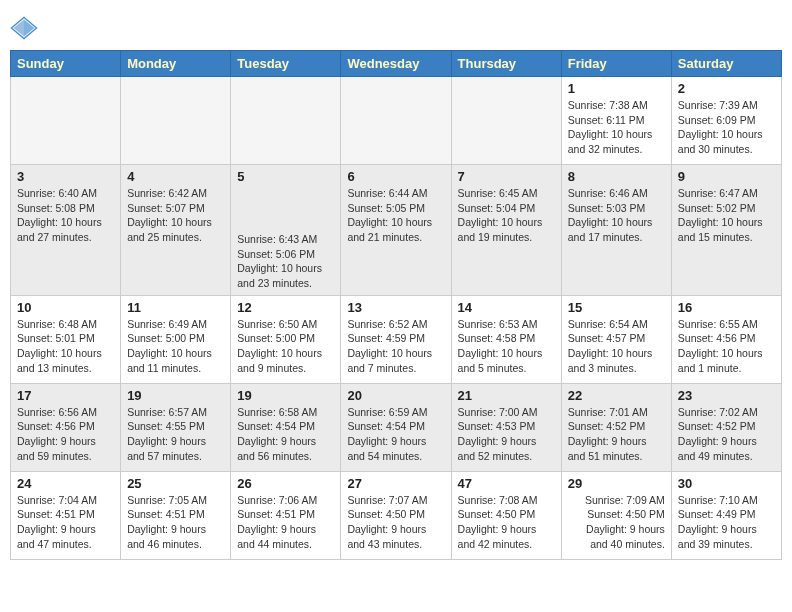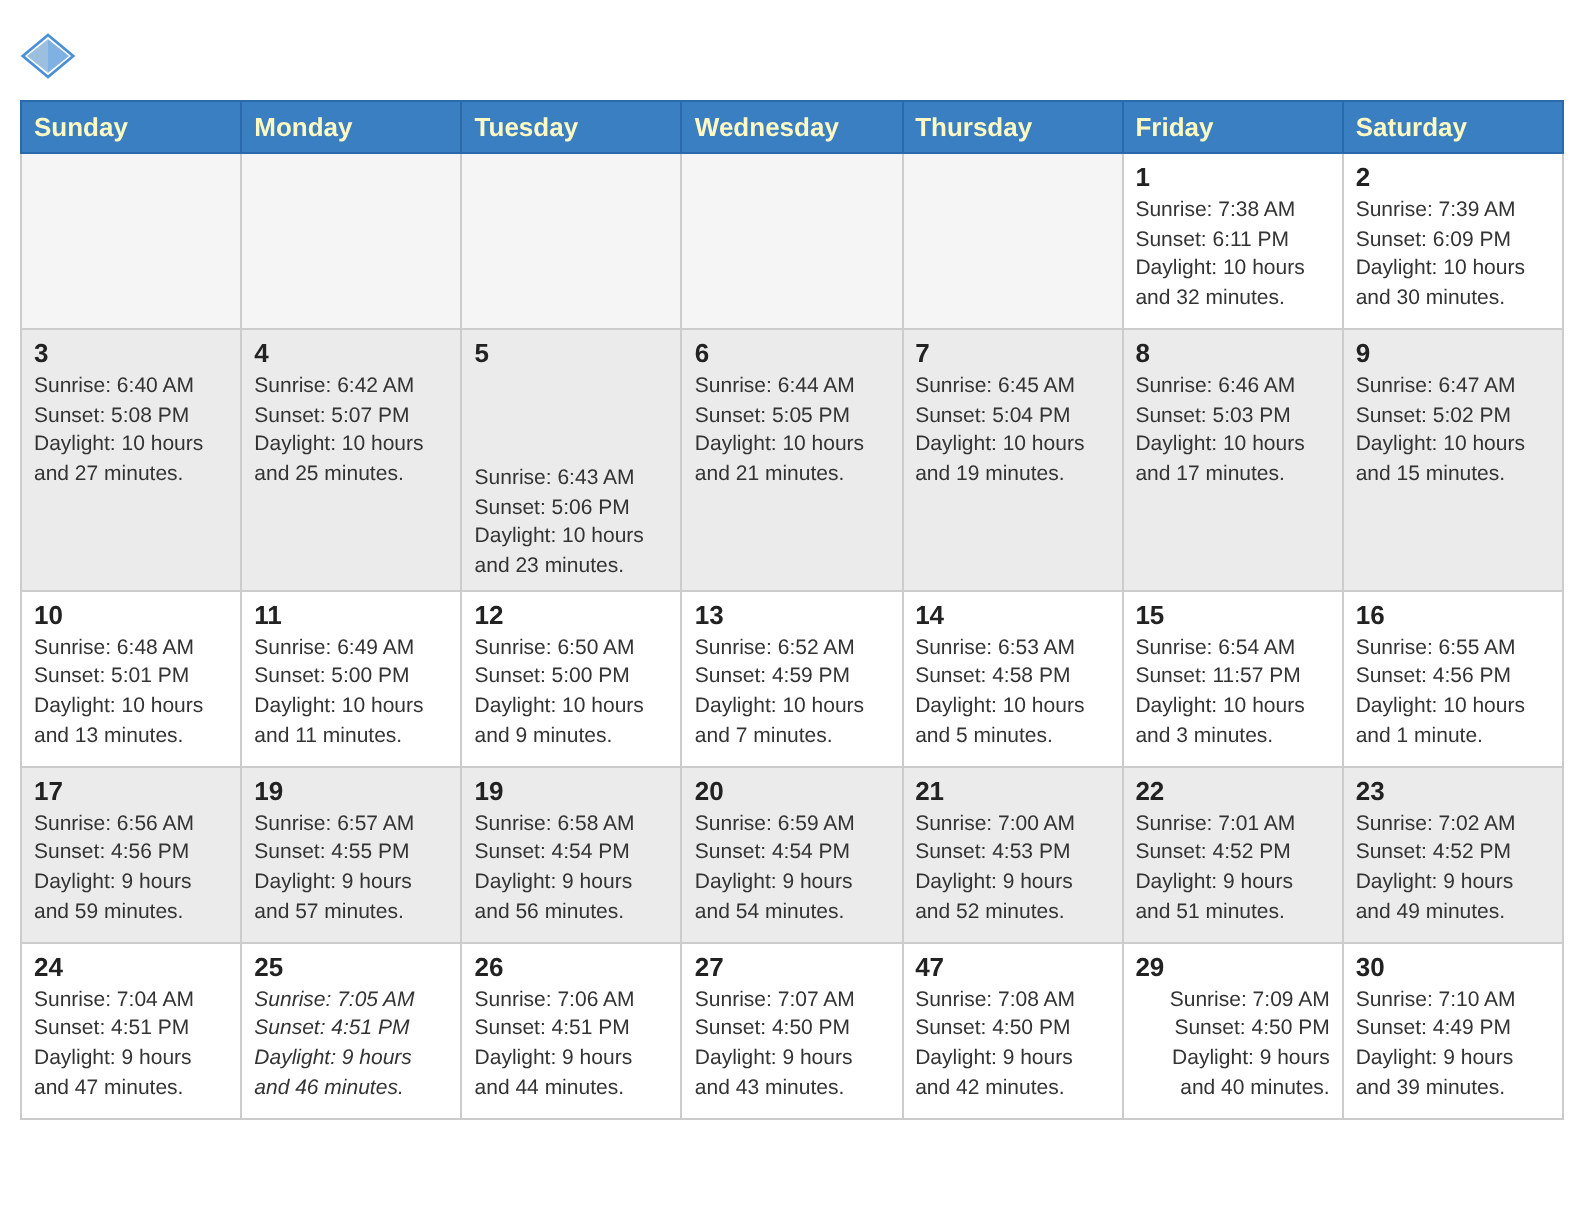--- a/index.html
+++ b/index.html
@@ -219,21 +219,21 @@
         </td>
         <td>
           <div class="day-number">14</div>
           <div class="day-info" style="white-space: pre-line;">Sunrise: 6:53 AM
 Sunset: 4:58 PM
 Daylight: 10 hours and 5 minutes.</div>
         </td>
         <td>
           <div class="day-number">15</div>
           <div class="day-info" style="white-space: pre-line;">Sunrise: 6:54 AM
-Sunset: 11:57 PM
+Sunset: 4:57 PM
 Daylight: 10 hours and 3 minutes.</div>
         </td>
         <td>
           <div class="day-number">16</div>
           <div class="day-info" style="white-space: pre-line;">Sunrise: 6:55 AM
 Sunset: 4:56 PM
 Daylight: 10 hours and 1 minute.</div>
         </td>
       </tr>
       <tr class="row-shaded">
@@ -282,21 +282,21 @@
       </tr>
       <tr>
         <td>
           <div class="day-number">24</div>
           <div class="day-info" style="white-space: pre-line;">Sunrise: 7:04 AM
 Sunset: 4:51 PM
 Daylight: 9 hours and 47 minutes.</div>
         </td>
         <td>
           <div class="day-number">25</div>
-          <div class="day-info" style="white-space: pre-line; font-style: italic;">Sunrise: 7:05 AM
+          <div class="day-info" style="white-space: pre-line;">Sunrise: 7:05 AM
 Sunset: 4:51 PM
 Daylight: 9 hours and 46 minutes.</div>
         </td>
         <td>
           <div class="day-number">26</div>
           <div class="day-info" style="white-space: pre-line;">Sunrise: 7:06 AM
 Sunset: 4:51 PM
 Daylight: 9 hours and 44 minutes.</div>
         </td>
         <td>

